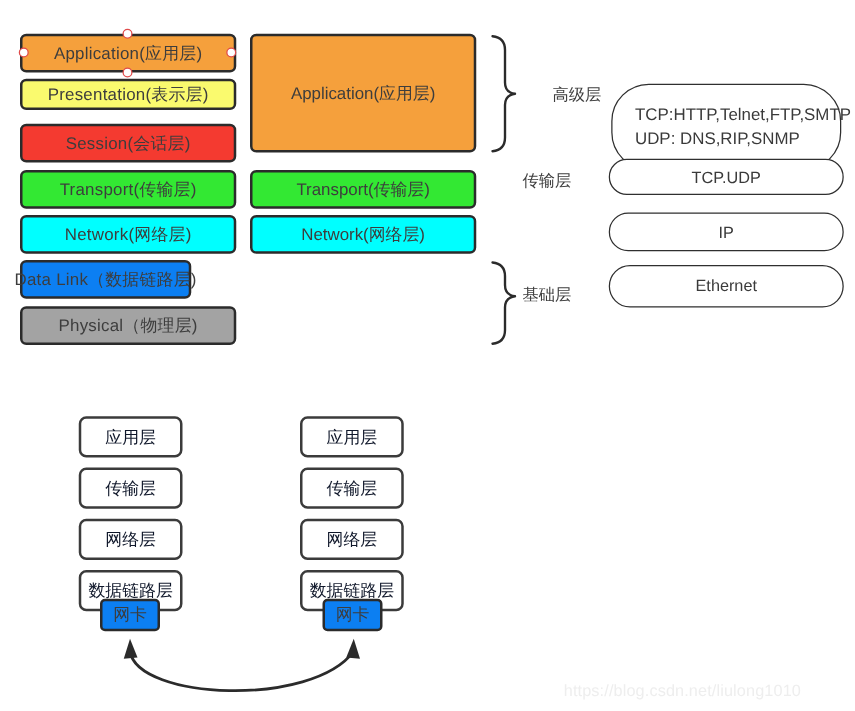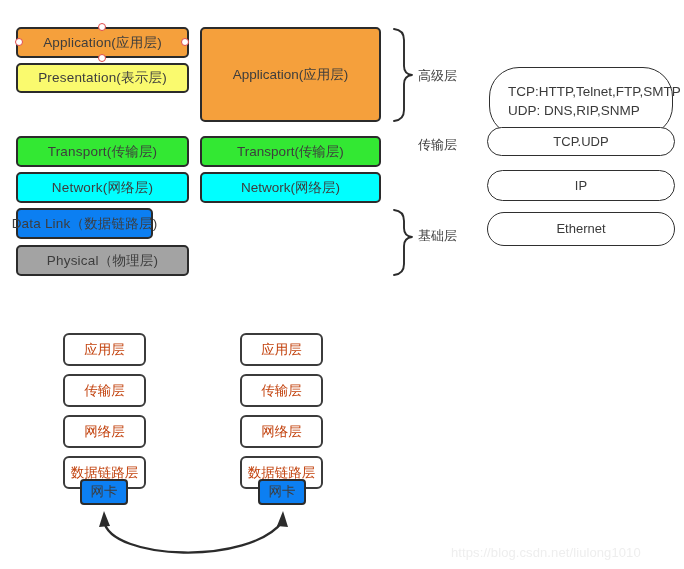--- a/index.html
+++ b/index.html
@@ -87,21 +87,21 @@
   .host-box {
     position: absolute;
     box-sizing: border-box;
     border: 2px solid #3b3b3b;
     border-radius: 6px;
     background: #ffffff;
     display: flex;
     align-items: center;
     justify-content: center;
     font-size: 13.5px;
-    color: #c2410c;
+    color: #0f172a;
     white-space: nowrap;
   }
   .nic-box {
     position: absolute;
     box-sizing: border-box;
     border: 2px solid #2b2b2b;
     border-radius: 4px;
     background: #0c7ff2;
     display: flex;
     align-items: center;
@@ -143,22 +143,25 @@
   }
 </style>
 </head>
 <body>
 
 <div id="canvas">
 
   <div class="osi-box" style="left:16px; top:27px; width:173px; height:31px; background:#F5A03C;">
     <span>Application(应用层)</span>
   </div>
-  <div class="osi-box" style="left:16px; top:63px; width:173px; height:30px; background:#FAFA6E;">
+  <div class="osi-box" style="left:16px; top:63px; width:173px; height:25px; background:#FAFA6E;">
     <span>Presentation(表示层)</span>
+  </div>
+  <div class="osi-box" style="left:16px; top:99px; width:173px; height:31px; background:#F43A30;">
+    <span>Session(会话层)</span>
   </div>
   <div class="osi-box" style="left:16px; top:136px; width:173px; height:31px; background:#33E833;">
     <span>Transport(传输层)</span>
   </div>
   <div class="osi-box" style="left:16px; top:172px; width:173px; height:31px; background:#00FFFF;">
     <span>Network(网络层)</span>
   </div>
   <div class="osi-box" style="left:16px; top:208px; width:137px; height:31px; background:#0C7FF2;">
     <span>Data Link（数据链路层)</span>
   </div>
@@ -185,21 +188,21 @@
 
     <path d="M 394 29 Q 404 30 404 40 L 404 66 Q 404 74 412 75 Q 404 76 404 84 L 404 110 Q 404 120 394 121" fill="none" stroke="#2b2b2b" stroke-width="1.9" stroke-linecap="round" stroke-linejoin="round"></path>
 
     <path d="M 394 210 Q 404 211 404 221 L 404 228 Q 404 236 412 237 Q 404 238 404 246 L 404 264 Q 404 274 394 275" fill="none" stroke="#2b2b2b" stroke-width="1.9" stroke-linecap="round" stroke-linejoin="round"></path>
 
     <path d="M 104 521 C 110 560 250 566 283 521" fill="none" stroke="#2b2b2b" stroke-width="2.3" stroke-linecap="round"></path>
     <polygon points="104,511 99,527 110,526" fill="#2b2b2b"></polygon>
     <polygon points="283,511 277,526 288,527" fill="#2b2b2b"></polygon>
   </svg>
 
-  <div class="grp-label" style="left:418px; top:67px;">
+  <div class="grp-label" style="left:442px; top:67px;">
     <span>高级层</span>
   </div>
   <div class="grp-label" style="left:418px; top:136px;">
     <span>传输层</span>
   </div>
   <div class="grp-label" style="left:418px; top:215px;margin-top:12px;">
     <span>基础层</span>
   </div>
 
   <div class="pill multiline" style="left:489px; top:31px; width:184px; height:69px;margin-top:36px;">

